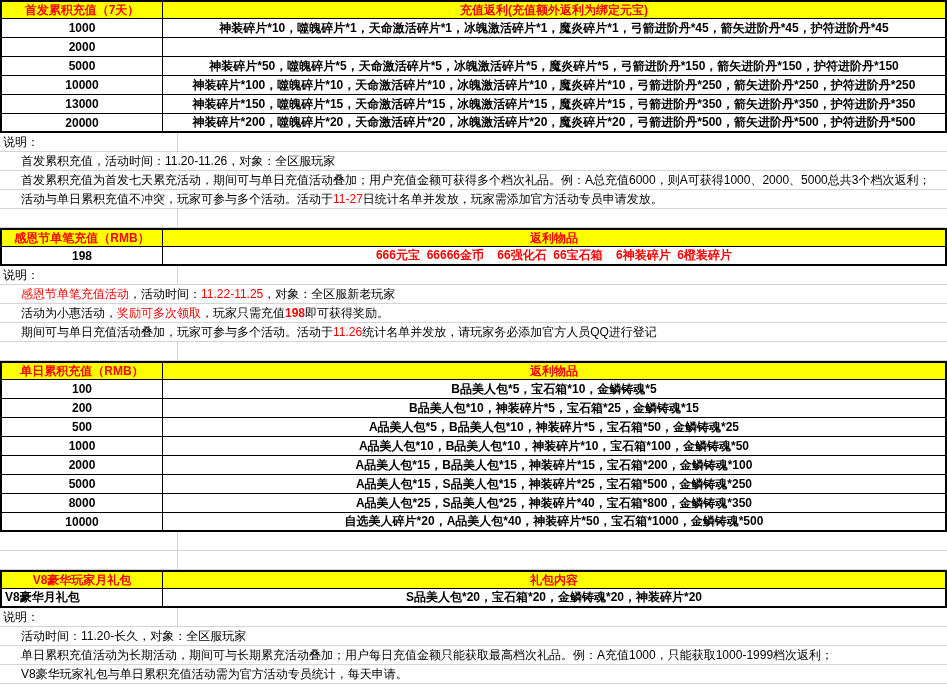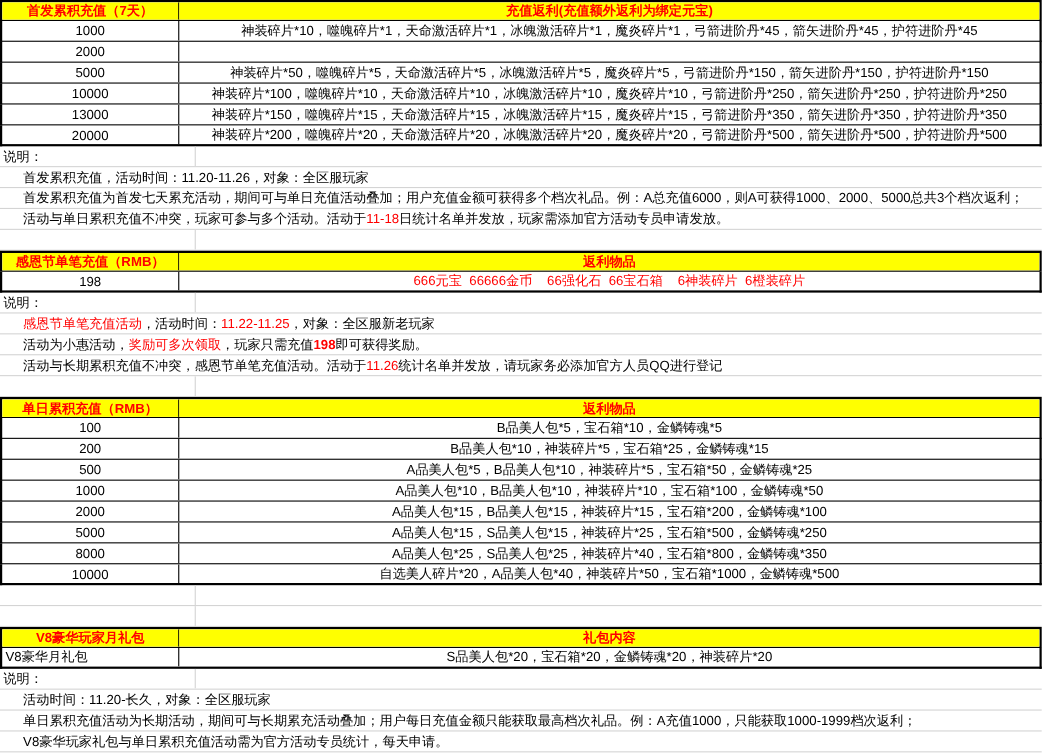--- a/index.html
+++ b/index.html
@@ -16,21 +16,21 @@
   .row{
     height:19px;box-sizing:border-box;display:flex;align-items:center;
     white-space:pre;overflow:hidden;
   }
   
   .trow{border-left:2px solid var(--tbl-border);border-right:2px solid var(--tbl-border);
         border-bottom:1px solid var(--tbl-border);}
   .trow.first{border-top:2px solid var(--tbl-border);align-items:flex-end;}
   .trow.last{border-bottom:2px solid var(--tbl-border);align-items:center;}
   .cell{height:100%;display:flex;align-items:center;justify-content:center;
-        box-sizing:border-box;overflow:hidden;white-space:pre;}
+        box-sizing:border-box;overflow:hidden;white-space:pre;font-weight:bold;}
   .c1{width:161px;border-right:1px solid var(--tbl-border);flex:none;}
   .c2{flex:1;}
   .hrow .cell{background:var(--hdr-bg);color:var(--hdr-fg);font-weight:bold;}
   .left{justify-content:flex-start;padding-left:3px;}
   .red{color:var(--hl);}
   .bold{font-weight:bold;}
   
   .lblrow{border-bottom:1px solid var(--grid);}
   .l1{width:178px;border-right:1px solid var(--grid);flex:none;height:100%;
       display:flex;align-items:center;padding-left:3px;box-sizing:border-box;}
@@ -47,30 +47,30 @@
       <div class="row trow"><div class="cell c1">1000</div><div class="cell c2">神装碎片*10，噬魄碎片*1，天命激活碎片*1，冰魄激活碎片*1，魔炎碎片*1，弓箭进阶丹*45，箭矢进阶丹*45，护符进阶丹*45</div></div>
       <div class="row trow"><div class="cell c1">2000</div></div>
       <div class="row trow"><div class="cell c1">5000</div><div class="cell c2">神装碎片*50，噬魄碎片*5，天命激活碎片*5，冰魄激活碎片*5，魔炎碎片*5，弓箭进阶丹*150，箭矢进阶丹*150，护符进阶丹*150</div></div>
       <div class="row trow"><div class="cell c1">10000</div><div class="cell c2">神装碎片*100，噬魄碎片*10，天命激活碎片*10，冰魄激活碎片*10，魔炎碎片*10，弓箭进阶丹*250，箭矢进阶丹*250，护符进阶丹*250</div></div>
       <div class="row trow"><div class="cell c1">13000</div><div class="cell c2">神装碎片*150，噬魄碎片*15，天命激活碎片*15，冰魄激活碎片*15，魔炎碎片*15，弓箭进阶丹*350，箭矢进阶丹*350，护符进阶丹*350</div></div>
       <div class="row trow last"><div class="cell c1">20000</div><div class="cell c2">神装碎片*200，噬魄碎片*20，天命激活碎片*20，冰魄激活碎片*20，魔炎碎片*20，弓箭进阶丹*500，箭矢进阶丹*500，护符进阶丹*500</div></div>
     </div>
     <div class="row lblrow"><div class="l1">说明：</div><div class="l2"></div></div>
     <div class="row noterow"><span class="">首发累积充值，活动时间：11.20-11.26，对象：全区服玩家</span></div>
     <div class="row noterow"><span class="">首发累积充值为首发七天累充活动，期间可与单日充值活动叠加；用户充值金额可获得多个档次礼品。例：A总充值6000，则A可获得1000、2000、5000总共3个档次返利；</span></div>
-    <div class="row noterow"><span class="">活动与单日累积充值不冲突，玩家可参与多个活动。活动于</span><span class="red ">11-18</span><span class="">日统计名单并发放，玩家需添加官方活动专员申请发放。</span></div>
+    <div class="row noterow"><span class="">活动与单日累积充值不冲突，玩家可参与多个活动。活动于</span><span class="red ">11-27</span><span class="">日统计名单并发放，玩家需添加官方活动专员申请发放。</span></div>
     <div class="row lblrow"><div class="l1"></div><div class="l2"></div></div>
     <div>
       <div class="row trow hrow first"><div class="cell c1">感恩节单笔充值（RMB）</div><div class="cell c2">返利物品</div></div>
       <div class="row trow last"><div class="cell c1">198</div><div class="cell c2 red">666元宝  66666金币    66强化石  66宝石箱    6神装碎片  6橙装碎片</div></div>
     </div>
     <div class="row lblrow"><div class="l1">说明：</div><div class="l2"></div></div>
     <div class="row noterow"><span class="red ">感恩节单笔充值活动</span><span class="">，活动时间：</span><span class="red ">11.22-11.25</span><span class="">，对象：全区服新老玩家</span></div>
     <div class="row noterow"><span class="">活动为小惠活动，</span><span class="red ">奖励可多次领取</span><span class="">，玩家只需充值</span><span class="red bold">198</span><span class="">即可获得奖励。</span></div>
-    <div class="row noterow"><span class="">活动与长期累积充值不冲突，感恩节单笔充值活动。活动于</span><span class="red ">11.26</span><span class="">统计名单并发放，请玩家务必添加官方人员QQ进行登记</span></div>
+    <div class="row noterow"><span class="">期间可与单日充值活动叠加，玩家可参与多个活动。活动于</span><span class="red ">11.26</span><span class="">统计名单并发放，请玩家务必添加官方人员QQ进行登记</span></div>
     <div class="row lblrow"><div class="l1"></div><div class="l2"></div></div>
     <div>
       <div class="row trow hrow first"><div class="cell c1">单日累积充值（RMB）</div><div class="cell c2">返利物品</div></div>
       <div class="row trow"><div class="cell c1">100</div><div class="cell c2">B品美人包*5，宝石箱*10，金鳞铸魂*5</div></div>
       <div class="row trow"><div class="cell c1">200</div><div class="cell c2">B品美人包*10，神装碎片*5，宝石箱*25，金鳞铸魂*15</div></div>
       <div class="row trow"><div class="cell c1">500</div><div class="cell c2">A品美人包*5，B品美人包*10，神装碎片*5，宝石箱*50，金鳞铸魂*25</div></div>
       <div class="row trow"><div class="cell c1">1000</div><div class="cell c2">A品美人包*10，B品美人包*10，神装碎片*10，宝石箱*100，金鳞铸魂*50</div></div>
       <div class="row trow"><div class="cell c1">2000</div><div class="cell c2">A品美人包*15，B品美人包*15，神装碎片*15，宝石箱*200，金鳞铸魂*100</div></div>
       <div class="row trow"><div class="cell c1">5000</div><div class="cell c2">A品美人包*15，S品美人包*15，神装碎片*25，宝石箱*500，金鳞铸魂*250</div></div>
       <div class="row trow"><div class="cell c1">8000</div><div class="cell c2">A品美人包*25，S品美人包*25，神装碎片*40，宝石箱*800，金鳞铸魂*350</div></div>

